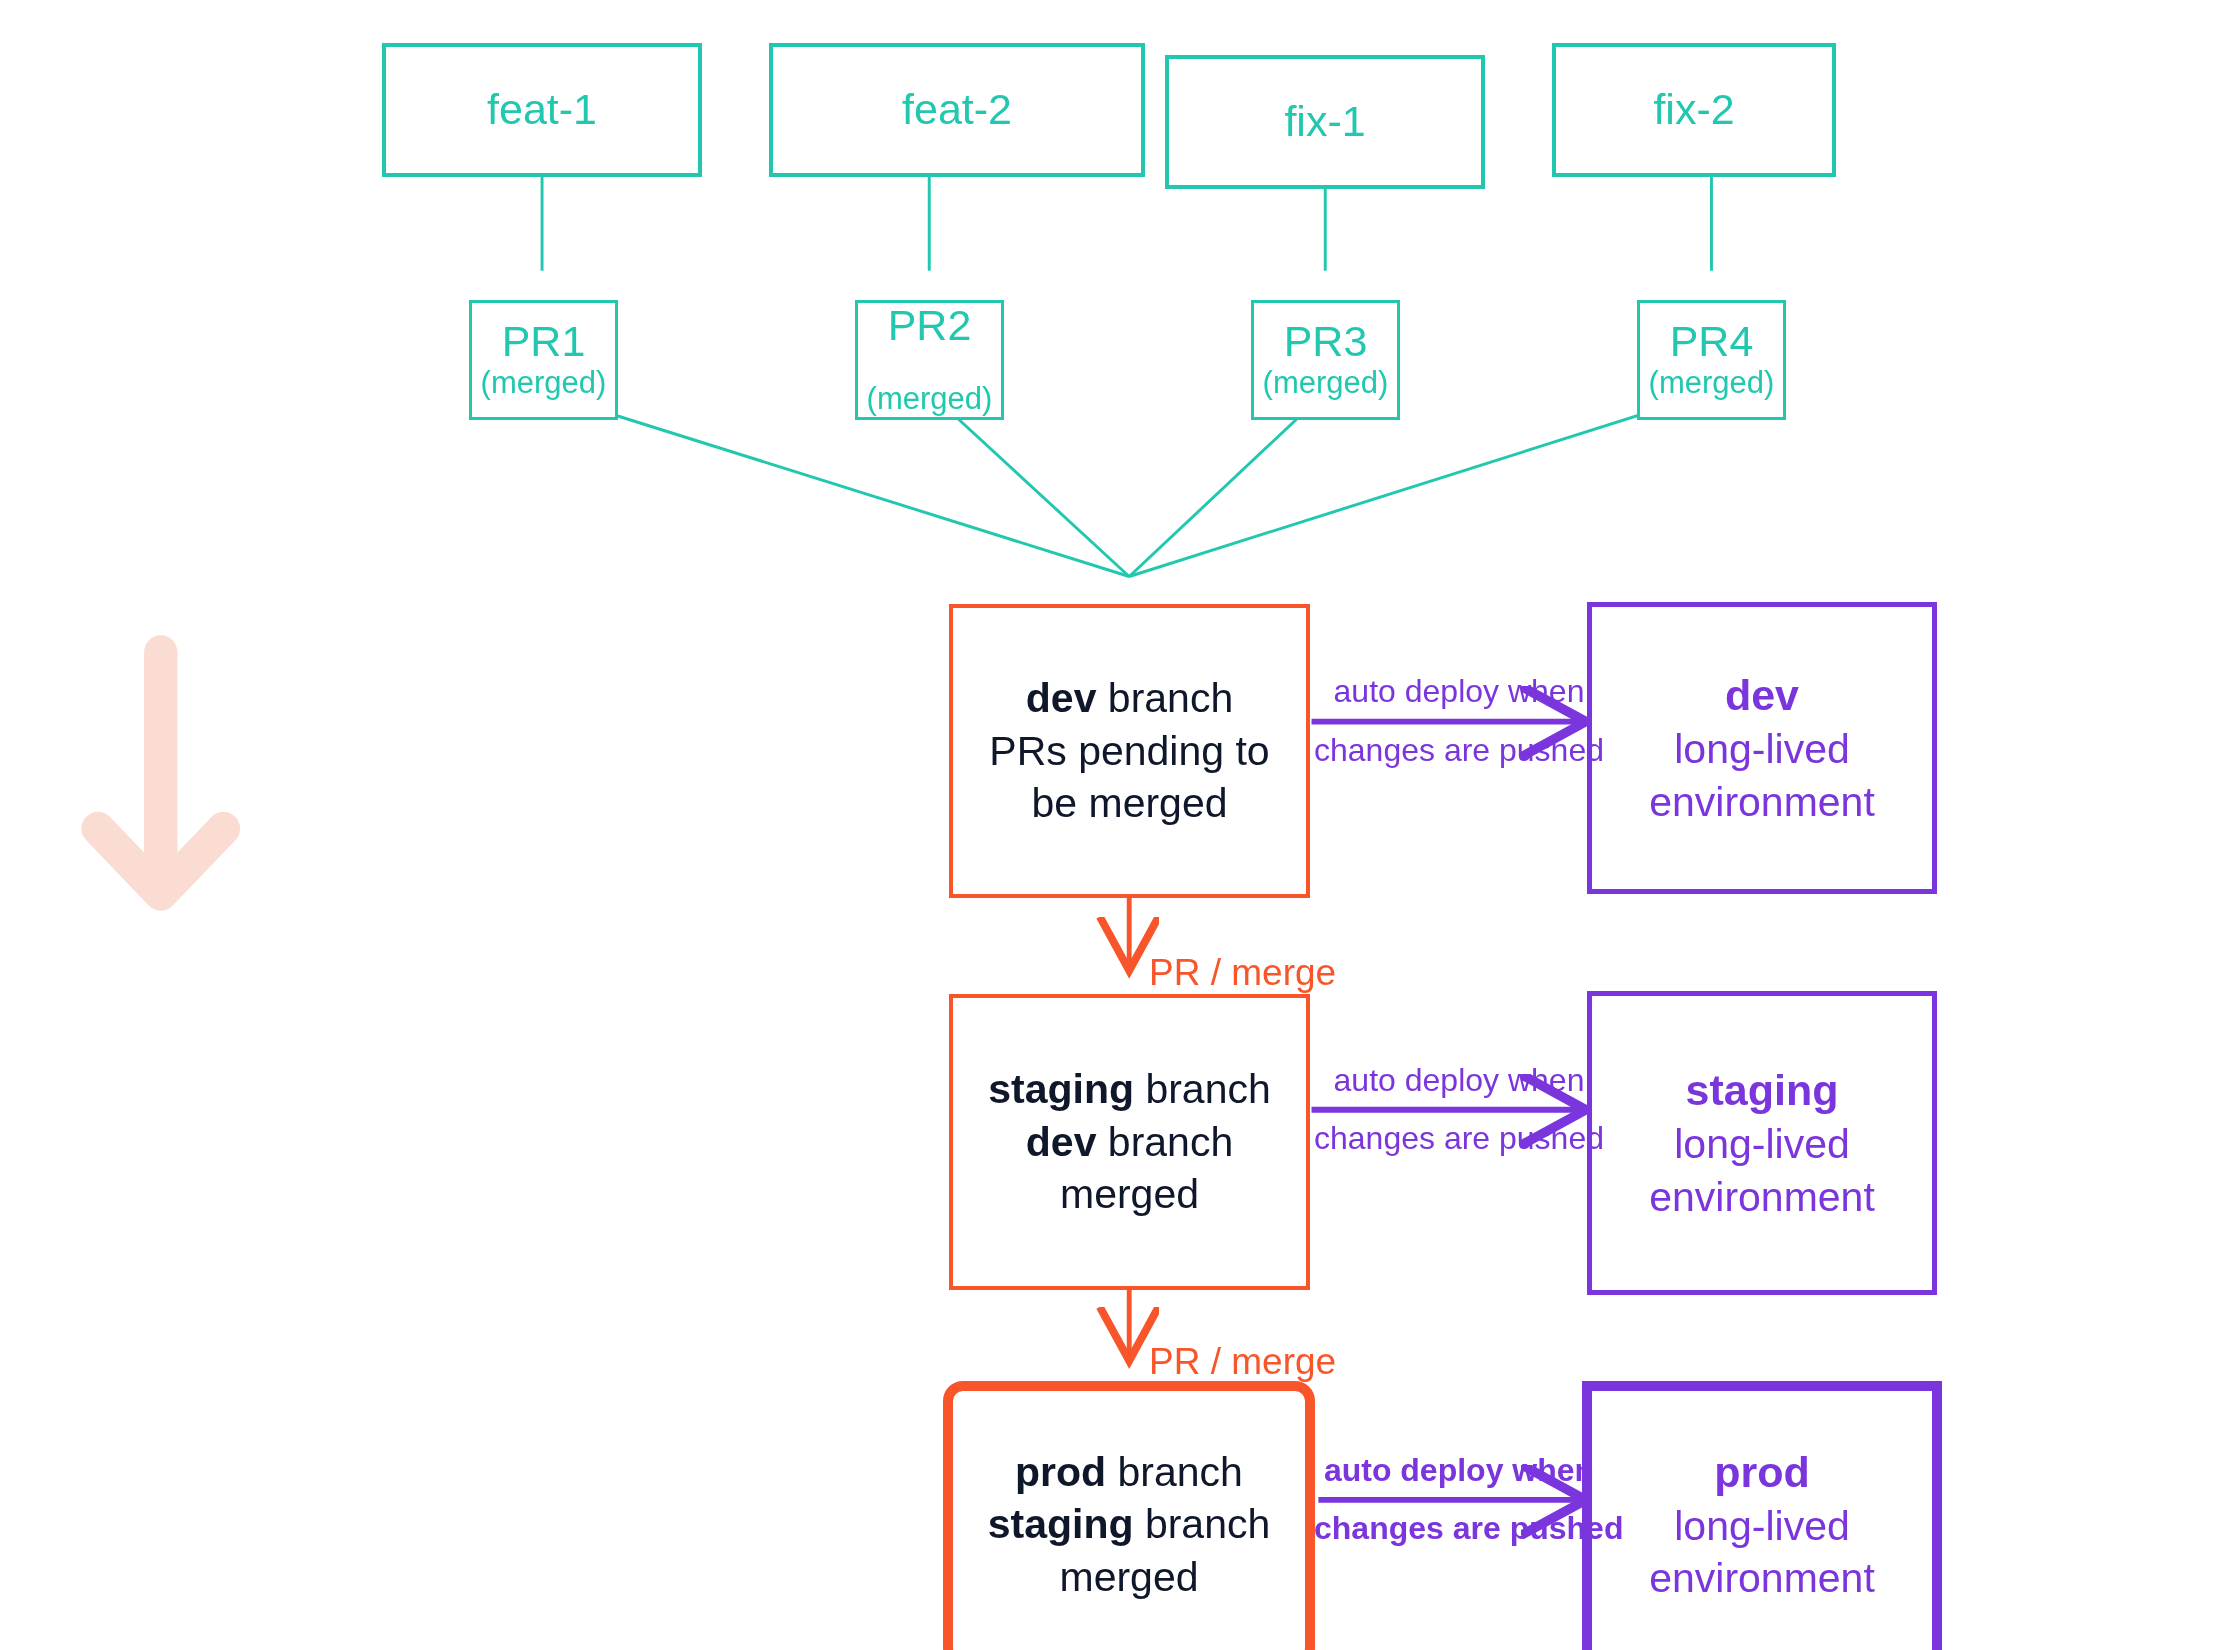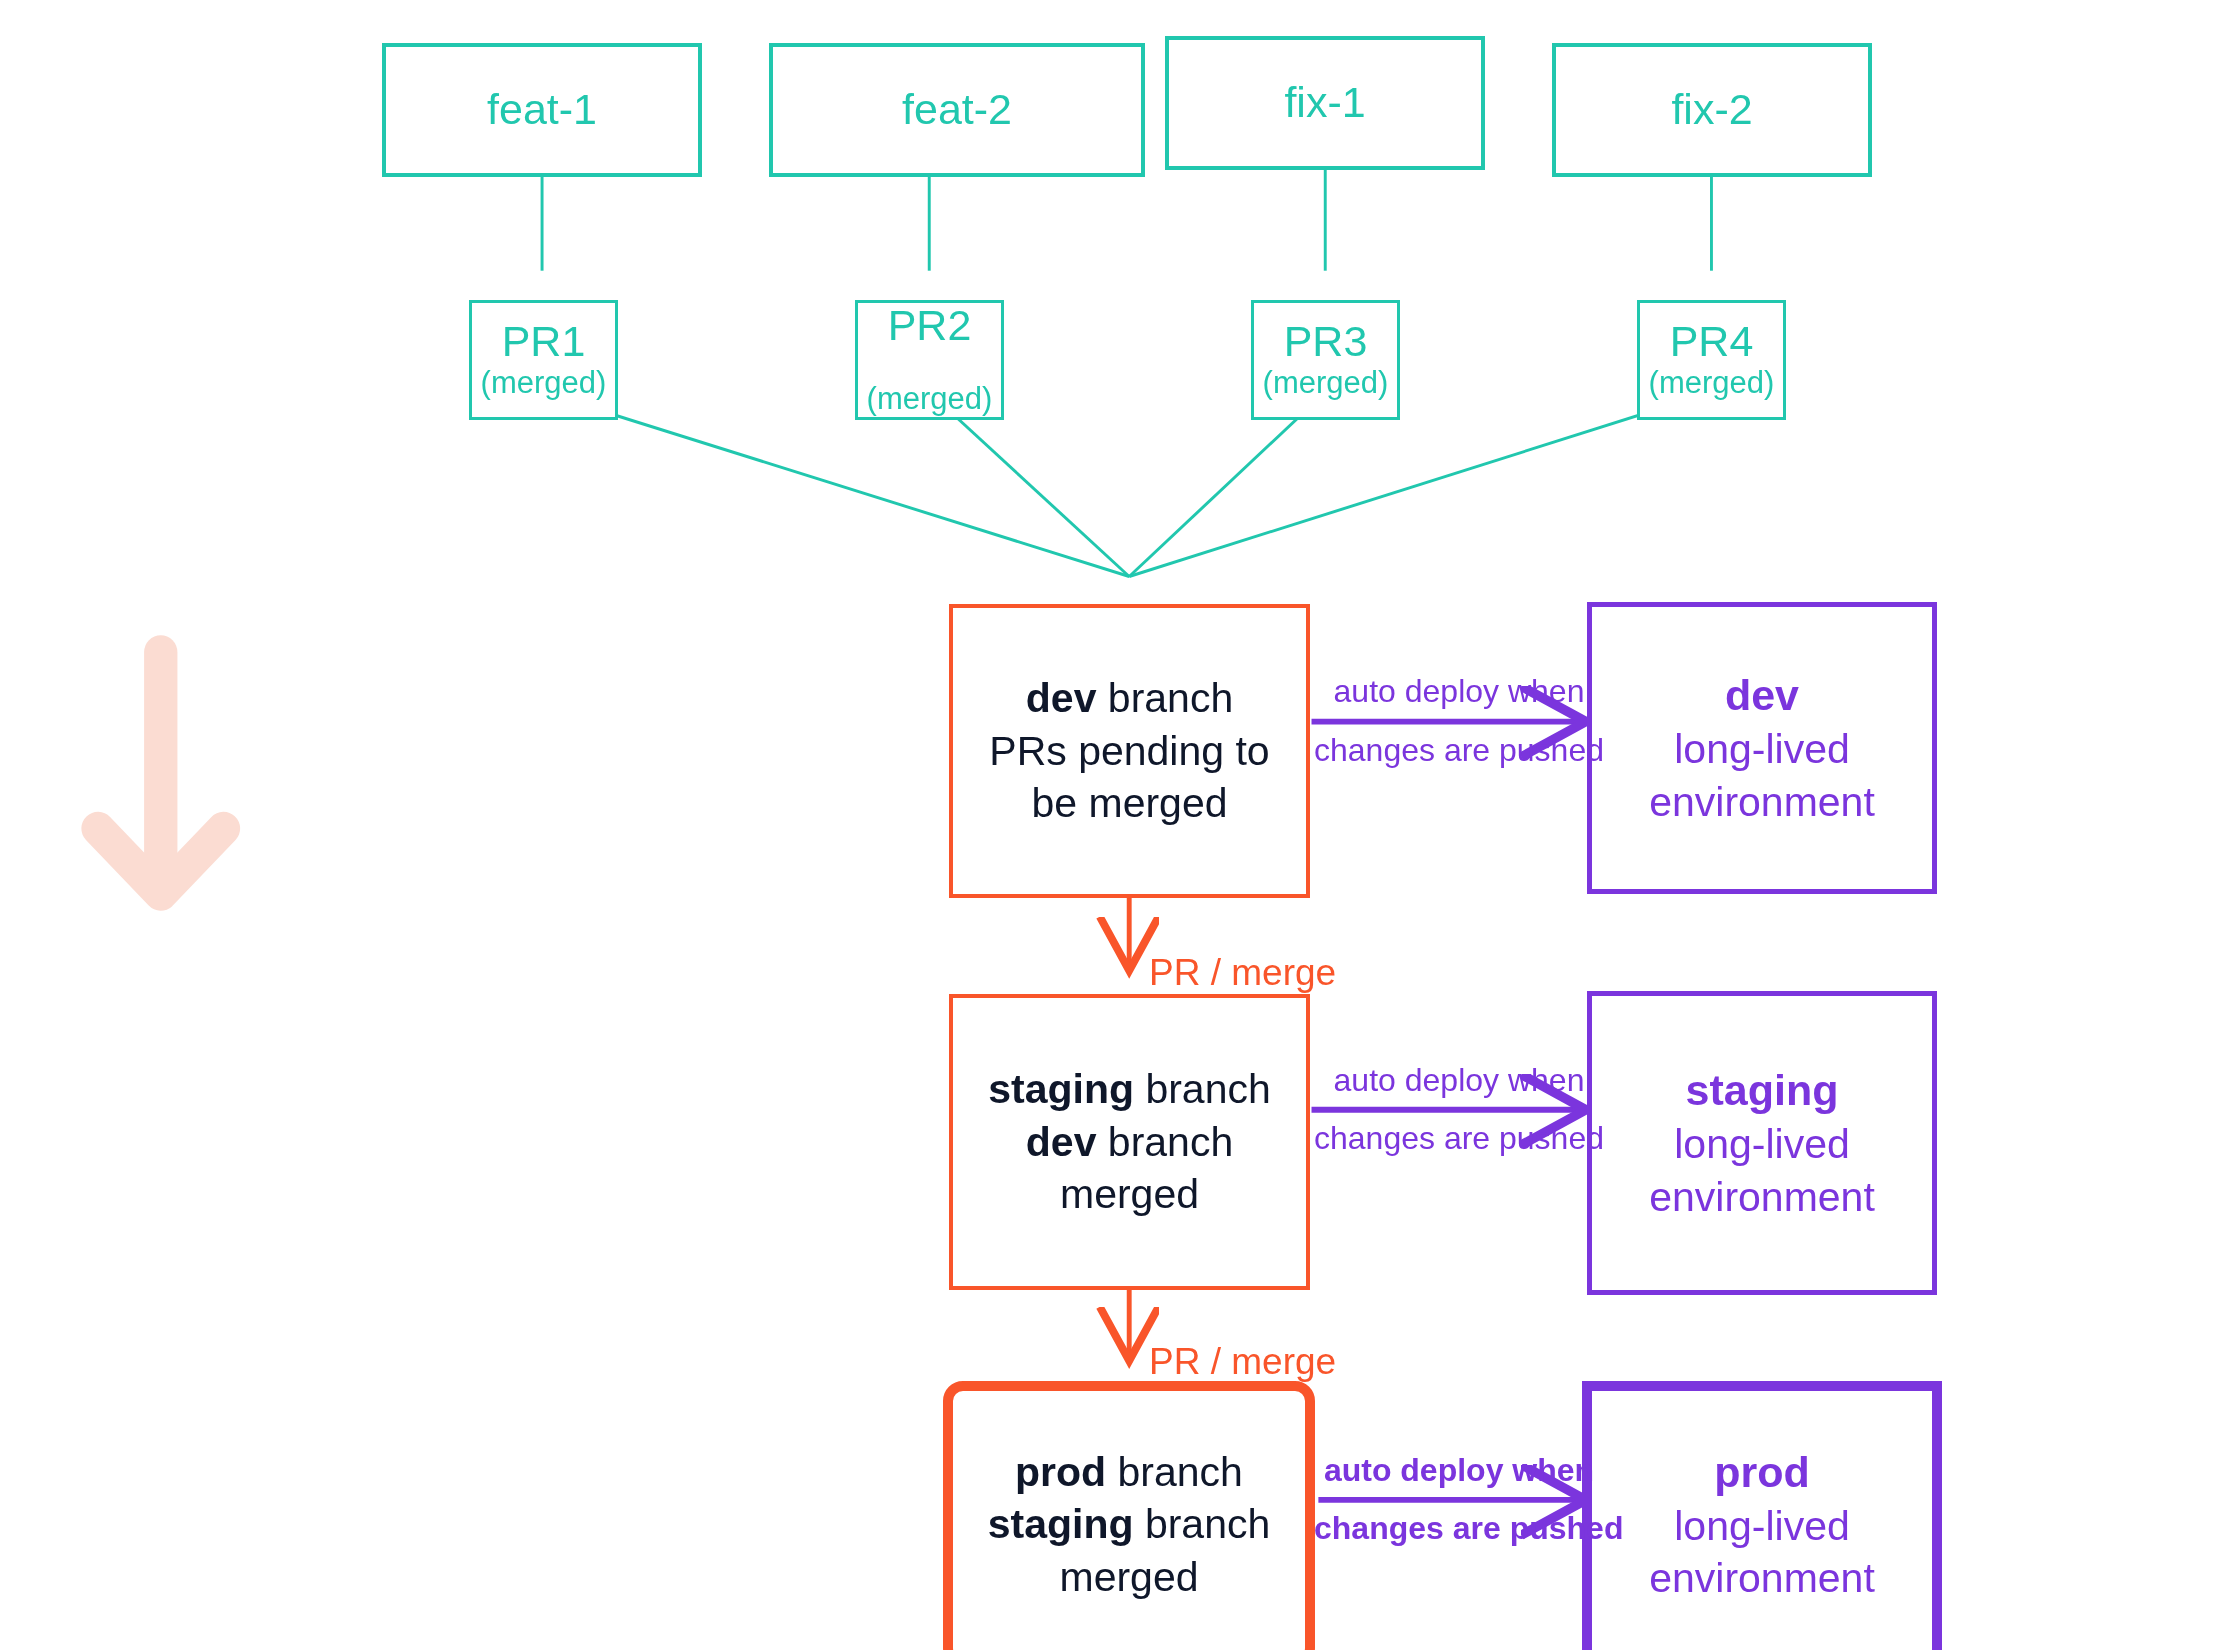--- a/index.html
+++ b/index.html
@@ -132,24 +132,24 @@
       <line x1="1345" y1="1530" x2="1612" y2="1530" marker-end="url(#arrowPurple)"></line>
     </g>
   </svg>
 
   <div class="box branch-box" style="left:382px;top:14.7px;width:320px;height:134px;">
     <span>feat-1</span>
   </div>
   <div class="box branch-box" style="left:769px;top:14.7px;width:376px;height:134px;">
     <span>feat-2</span>
   </div>
-  <div class="box branch-box" style="left:1165px;top:8px;width:320px;height:134px;">
+  <div class="box branch-box" style="left:1165px;top:27px;width:320px;height:134px;">
     <span>fix-1</span>
   </div>
-  <div class="box branch-box" style="left:1552px;top:14.7px;width:320px;height:134px;">
+  <div class="box branch-box" style="left:1552px;top:14.7px;width:284px;height:134px;">
     <span>fix-2</span>
   </div>
 
   <div class="box pr-box" style="left:469px;top:272px;width:149px;height:120px;">
     <span class="pr-title">PR1</span>
     <span class="pr-sub">(merged)</span>
   </div>
   <div class="box pr-box" style="left:855px;top:272px;width:149px;height:120px;justify-content:space-between;">
     <span class="pr-title">PR2</span>
     <span class="pr-sub">(merged)</span>

